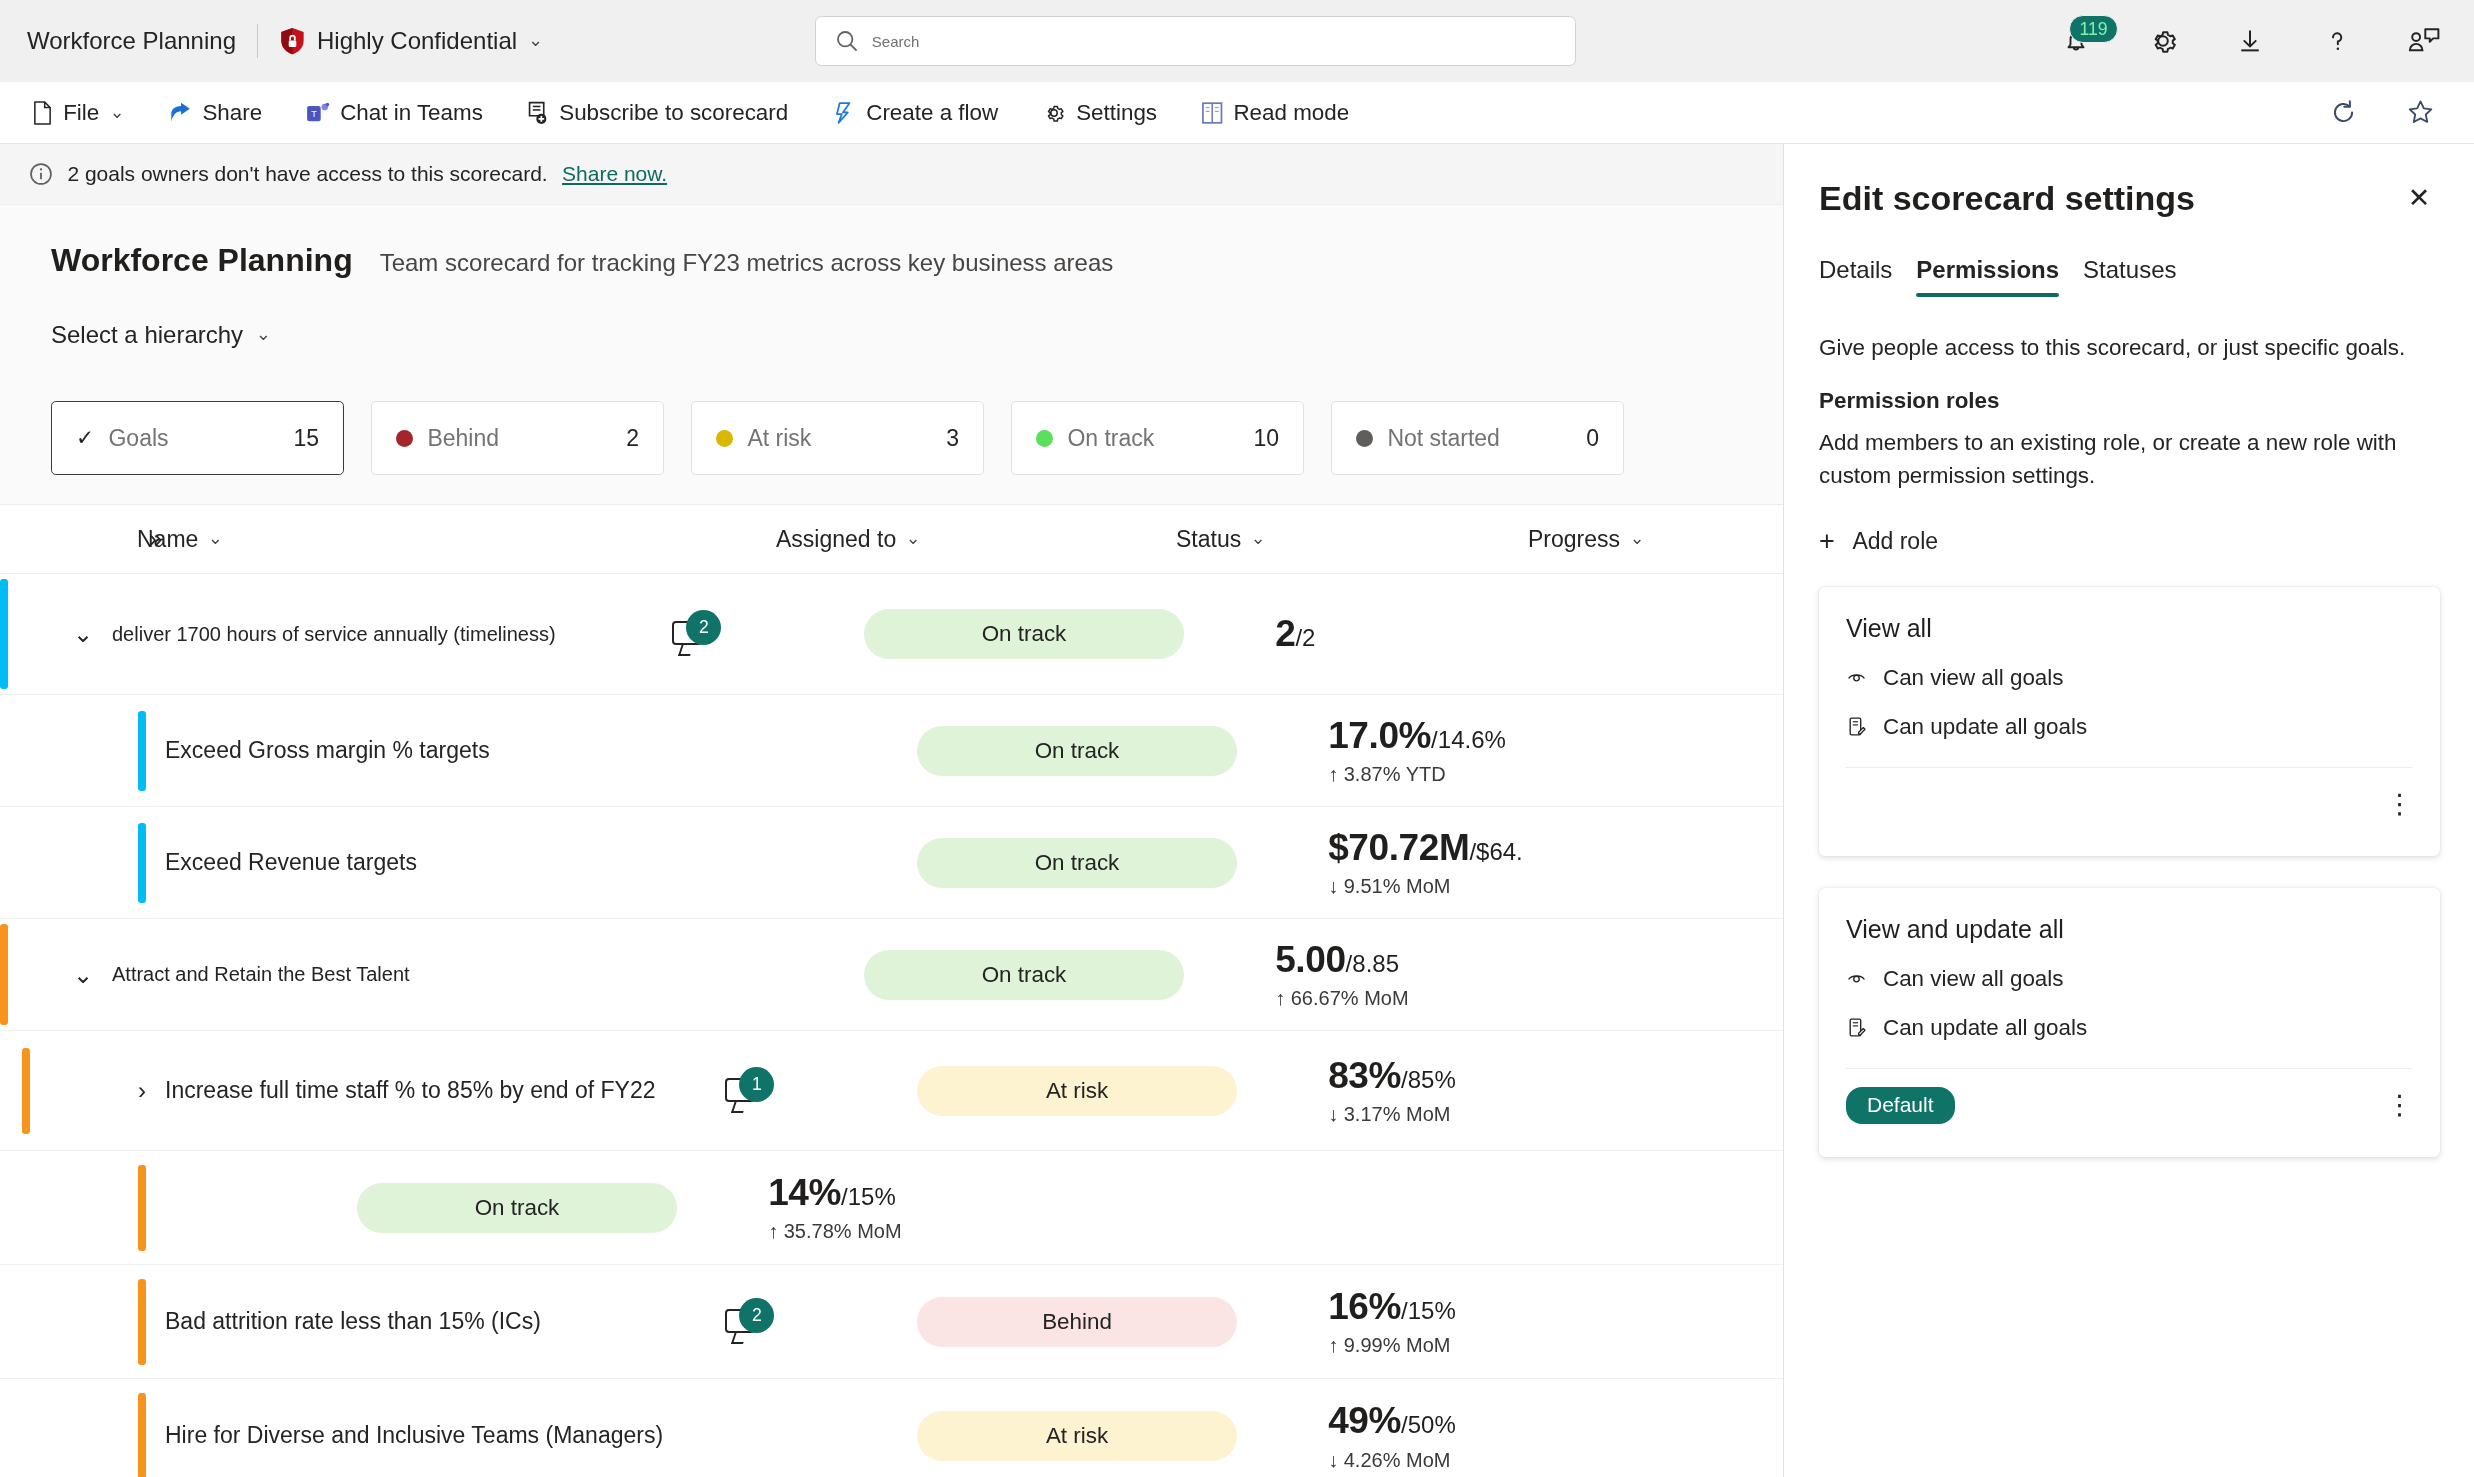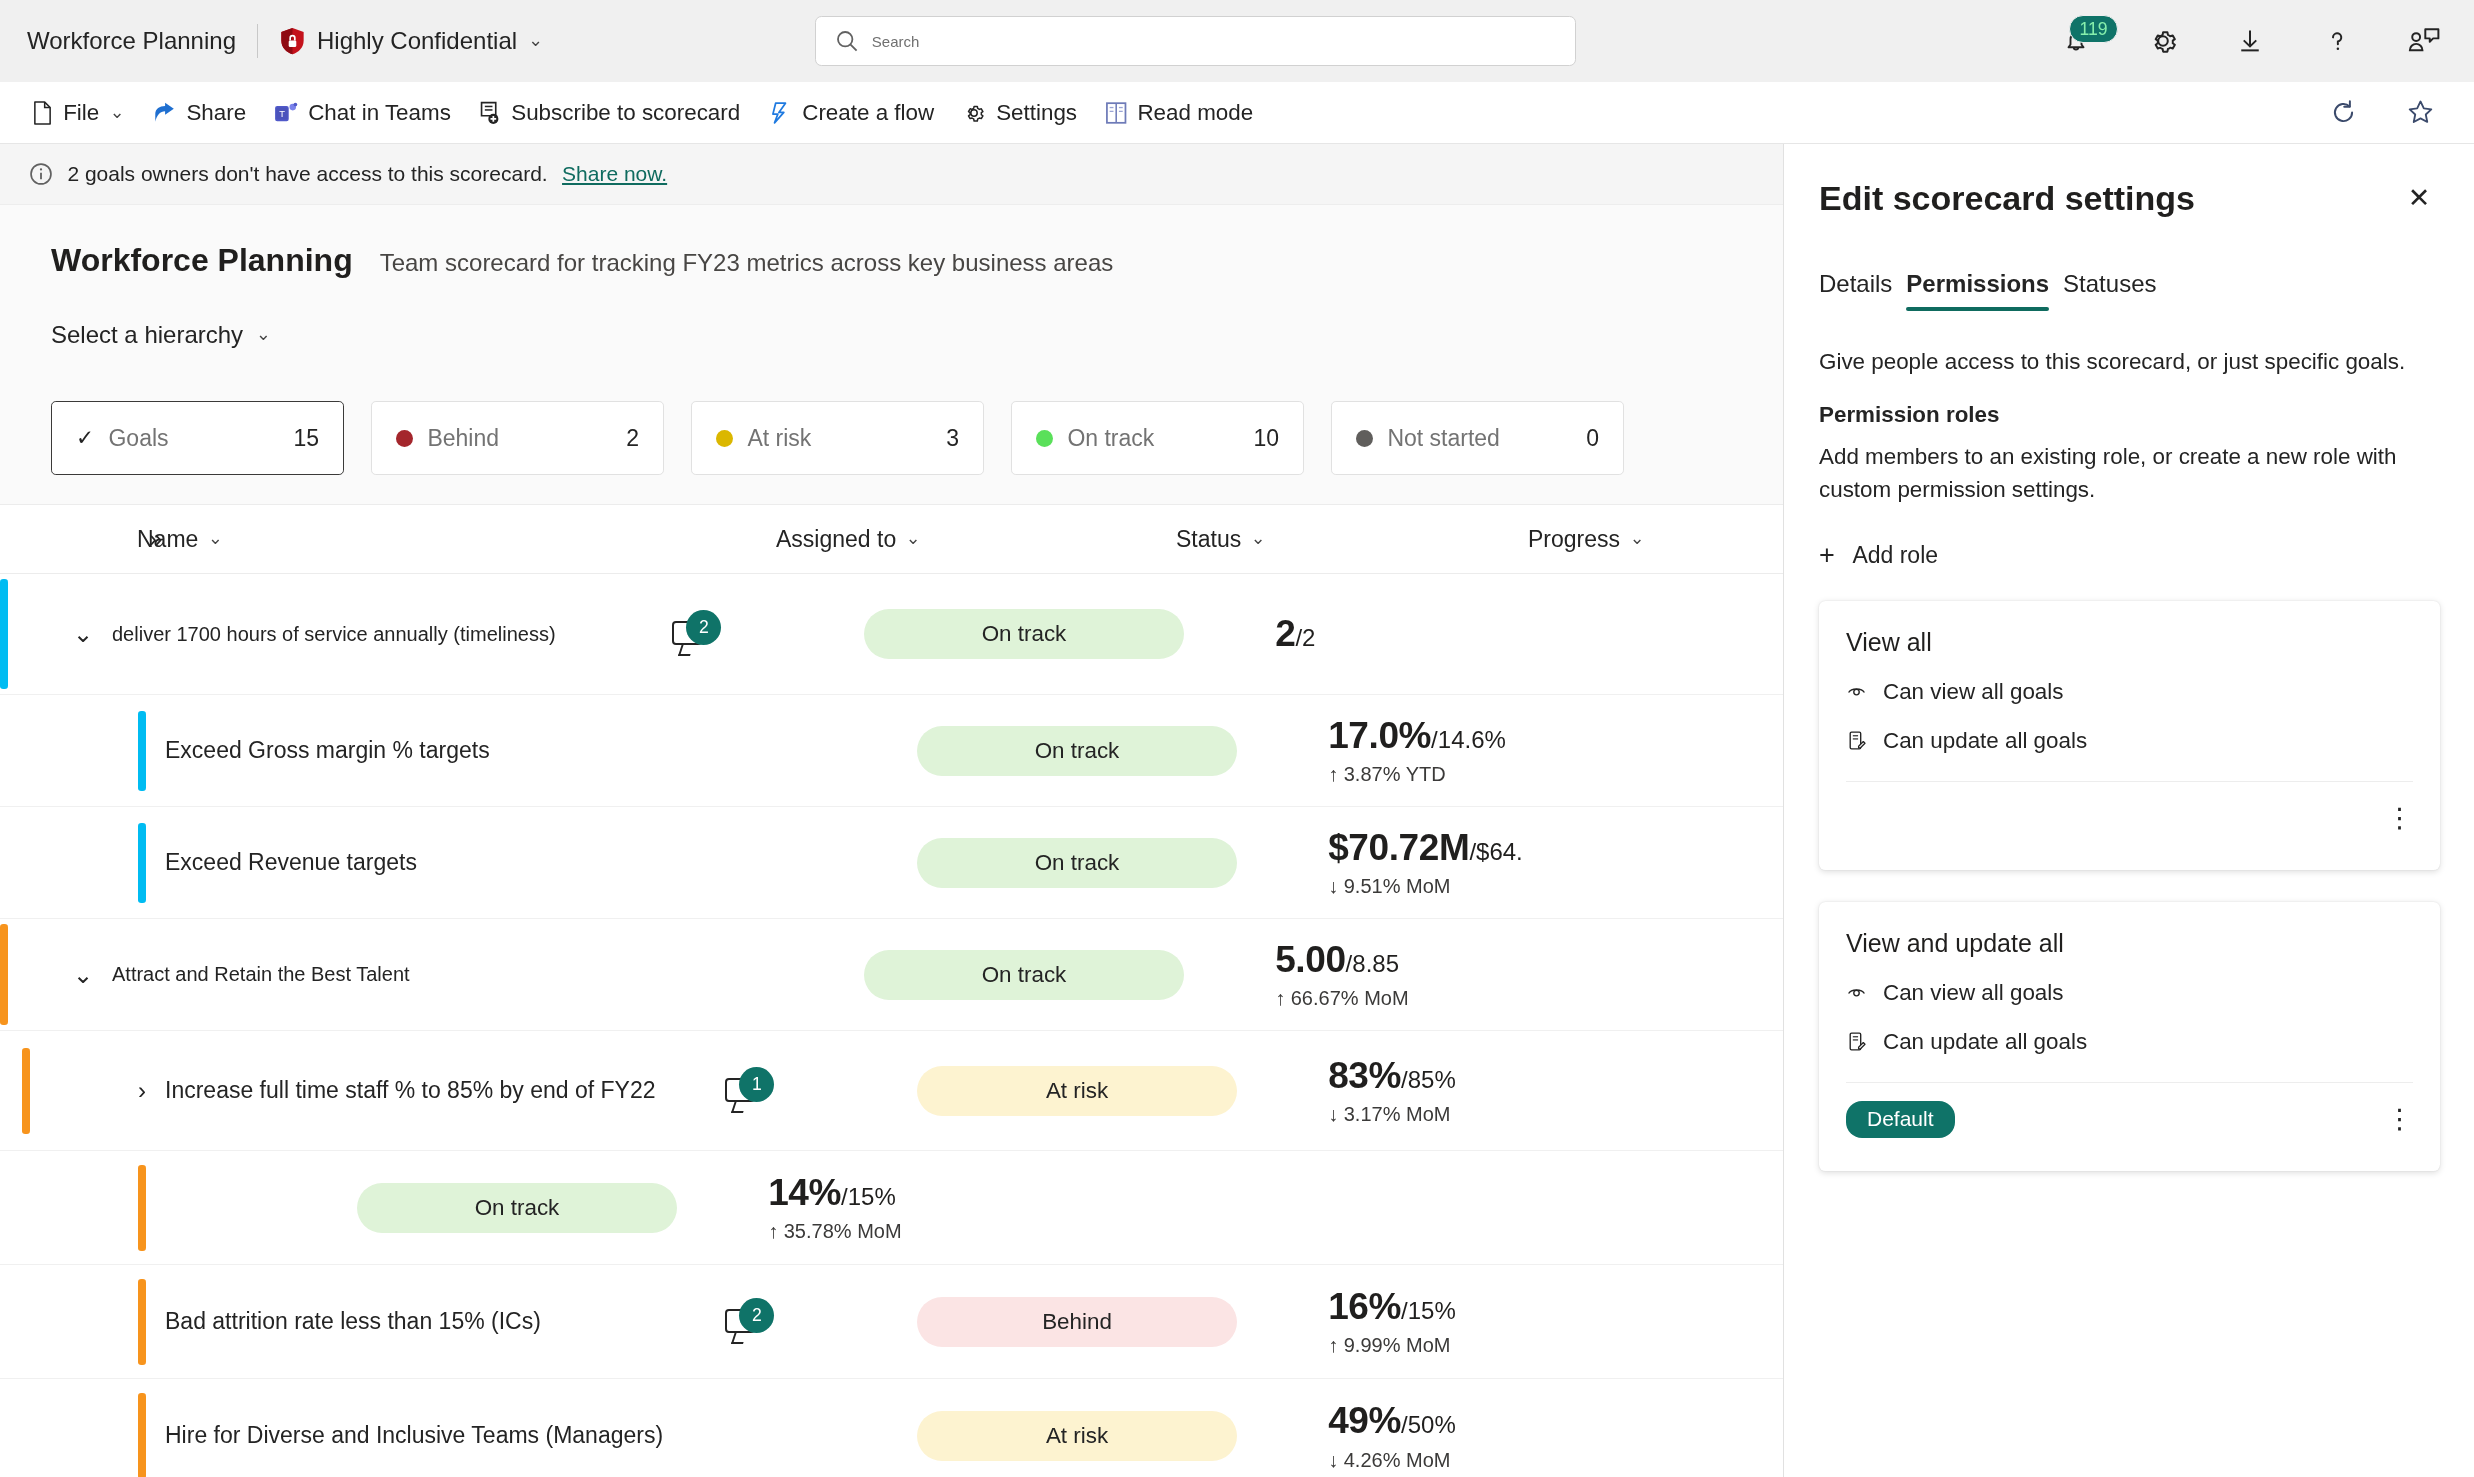--- a/index.html
+++ b/index.html
@@ -46,21 +46,21 @@
     position:absolute; top:-3.2px; left:16px;
     background:#0f7368; color:#86efac; font-size:17.6px;
     border-radius:19px; padding:1.6px 9.6px; line-height:1.3;
     border:1.6px solid #f0f0f0; min-width:37px; text-align:center;
   }
 
   
   .cmd-bar {
     height:62px; background:#ffffff;
     border-bottom:0.8px solid #e6e6e6;
-    display:flex; align-items:center; padding:0 19px; gap:2px;
+    display:flex; align-items:center; padding:0 19px; gap:18px;
     position:relative;
   }
   .cmd-item {
     display:flex; align-items:center; gap:10.4px;
     padding:8px 12.8px; border-radius:4.8px; cursor:pointer;
     font-size:22.4px; color:#242424; white-space:nowrap;
   }
   .cmd-right { position:absolute; right:32px; display:flex; gap:32px; align-items:center; }
 
   
@@ -166,21 +166,21 @@
 
   
   .panel {
     position:absolute; right:0; top:144px; width:692px; height:1333px;
     background:#ffffff; border-left:0.8px solid #e1e1e1;
     padding:35px 35px 0 35px; z-index:5;
   }
   .panel-head { display:flex; align-items:flex-start; justify-content:space-between; }
   .panel-title { font-size:34px; font-weight:600; color:#201f1e; }
   .panel-close { font-size:27px; color:#242424; cursor:pointer; padding:3.2px 9.6px; }
-  .tabs { display:flex; gap:14px; margin-top:52px; }
+  .tabs { display:flex; gap:24px; margin-top:38px; }
   .tab { font-size:24px; color:#242424; padding-bottom:12.8px; cursor:pointer; position:relative; }
   .tab.active { font-weight:700; }
   .tab.active:after {
     content:""; position:absolute; left:0; right:0; bottom:0;
     height:4px; background:#0f6b5f; border-radius:2.4px;
   }
   .panel-p { font-size:22.4px; color:#242424; margin-top:34px; line-height:1.5; }
   .panel-h3 { font-size:22.4px; font-weight:700; color:#242424; margin-top:24px; }
   .add-role {
     display:flex; align-items:center; gap:17.6px; margin-top:35px;

